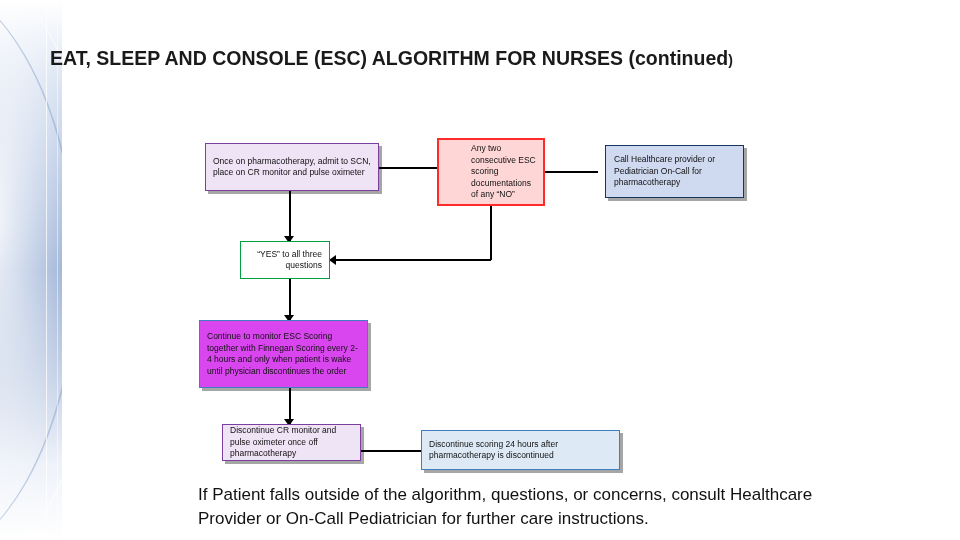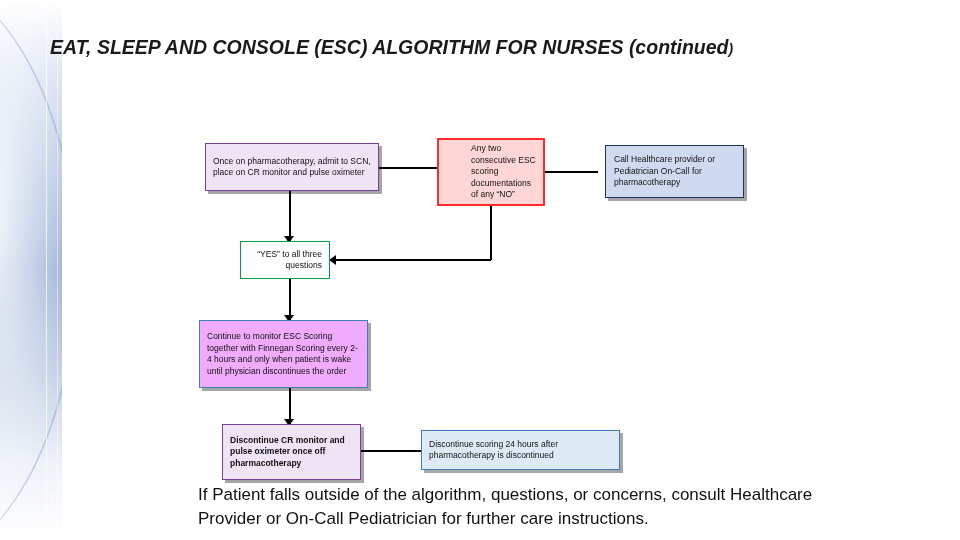--- a/index.html
+++ b/index.html
@@ -28,23 +28,23 @@
     border-right:2px solid rgba(255,255,255,.6);
     border-radius:0 100% 100% 0 / 0 50% 50% 0;
   }
   .deco-curve2{
     position:absolute;left:-95px;top:-30px;width:170px;height:600px;
     border-right:2px solid rgba(140,165,205,.55);
     border-radius:0 100% 100% 0 / 0 50% 50% 0;
   }
 
   .title{
-    position:absolute;left:50px;top:36px;width:880px;
+    position:absolute;left:50px;top:47px;width:880px;
     font-size:19.5px;font-weight:bold;color:#1a1a1a;
-    letter-spacing:0px;white-space:nowrap;font-style:italic;
+    letter-spacing:0px;white-space:nowrap;
   }
   .title .tail{font-weight:bold;font-size:14px;}
 
   .box{
     position:absolute;
     box-sizing:border-box;
     display:flex;align-items:center;
     padding:5px 7px;
     font-size:8.5px;line-height:11.5px;color:#111;
   }
@@ -65,25 +65,25 @@
     left:605px;top:145px;width:139px;height:53px;
     background:#cfd9ef;border:1.5px solid #17365d;padding-left:8px;
   }
   #box-yes{
     left:240px;top:241px;width:90px;height:38px;
     background:#ffffff;border:1.5px solid #00a040;
     justify-content:center;text-align:right;
   }
   #box-continue{
     left:199px;top:320px;width:169px;height:68px;
-    background:#f0abfc;border:1.5px solid #3f7fbf;
+    background:#d946ef;border:1.5px solid #3f7fbf;
   }
   #box-disc-cr{
-    left:222px;top:424px;width:139px;height:56px;
-    background:#efe3f6;border:1.5px solid #7b3fa0;font-weight:bold;
+    left:222px;top:424px;width:139px;height:37px;
+    background:#efe3f6;border:1.5px solid #7b3fa0;
   }
   #box-disc-24{
     left:421px;top:430px;width:199px;height:40px;
     background:#ddeaf6;border:1.5px solid #3f7fbf;
   }
 
   .footer{
     position:absolute;left:198px;top:483px;width:620px;
     font-size:17px;line-height:24px;color:#111;
   }

